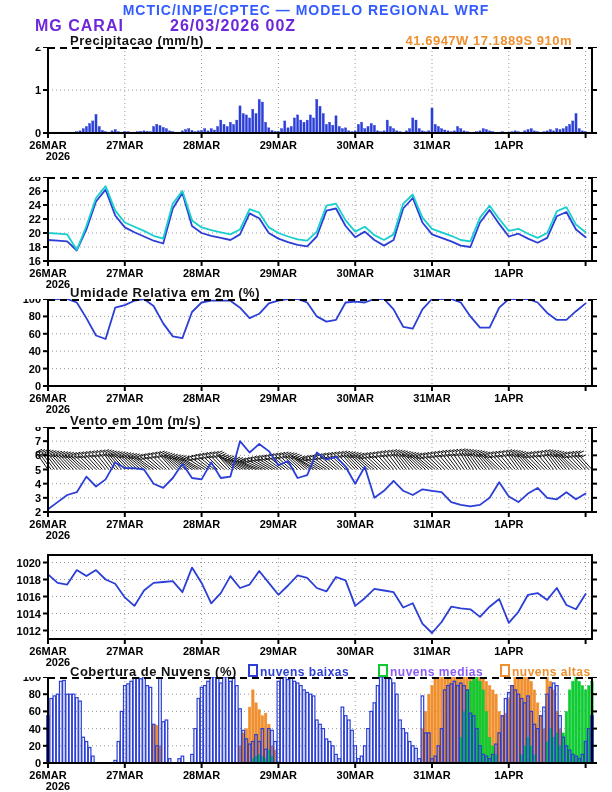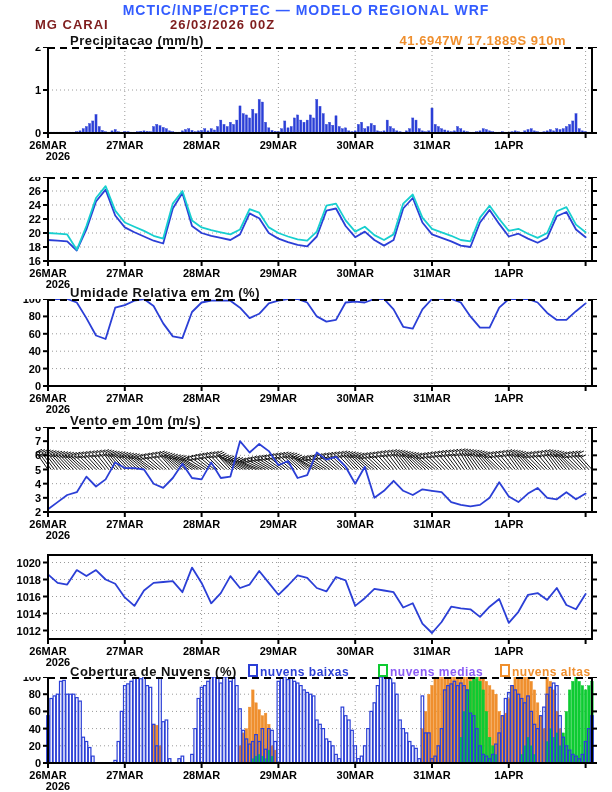--- a/index.html
+++ b/index.html
@@ -1,28 +1,28 @@
 <!DOCTYPE html>
 <html><head>
 <meta charset="utf-8">
 <style>
   html,body{margin:0;padding:0;background:#ffffff;}
   .page{position:relative;width:612px;height:792px;background:#fff;overflow:hidden;
         font-family:"Liberation Sans", sans-serif;text-decoration:underline;}
   .hdr-title{position:absolute;top:2px;left:0;width:612px;text-align:center;
              font-size:14px;font-weight:bold;letter-spacing:1px;color:#335cff;}
-  .hdr-row2{position:absolute;top:17px;left:0;width:612px;height:14px;font-size:13px;
-            font-weight:bold;color:#7f1d1d;letter-spacing:1px;}
+  .hdr-row2{position:absolute;top:17px;left:0;width:612px;height:14px;font-size:16px;
+            font-weight:bold;color:#6d28d9;letter-spacing:1px;}
   .station{position:absolute;left:35px;top:0;}
   .runtime{position:absolute;left:170px;top:0;}
   .ptitle-row{position:absolute;left:0;width:612px;height:14px;font-size:13px;
               font-weight:bold;color:#111;letter-spacing:0.5px;}
   .ptitle{position:absolute;left:70px;top:0;white-space:nowrap;}
   .ptitle-right{position:absolute;top:0;white-space:nowrap;}
-  .loc{right:46px;color:#ef8f2e;}
+  .loc{right:40px;color:#ef8f2e;}
   .apar{right:48px;color:#17cfcf;}
   .legend-item{position:absolute;top:0;white-space:nowrap;font-size:12px;font-weight:bold;}
   .lg-box{display:inline-block;width:6px;height:9px;border:2px solid;background:#fff;
           vertical-align:-1px;margin-right:2px;}
   svg.plot{position:absolute;left:0;}
   svg text{font-family:"Liberation Sans", sans-serif;font-weight:bold;fill:#000;}
 </style>
 </head>
 <body>
 

